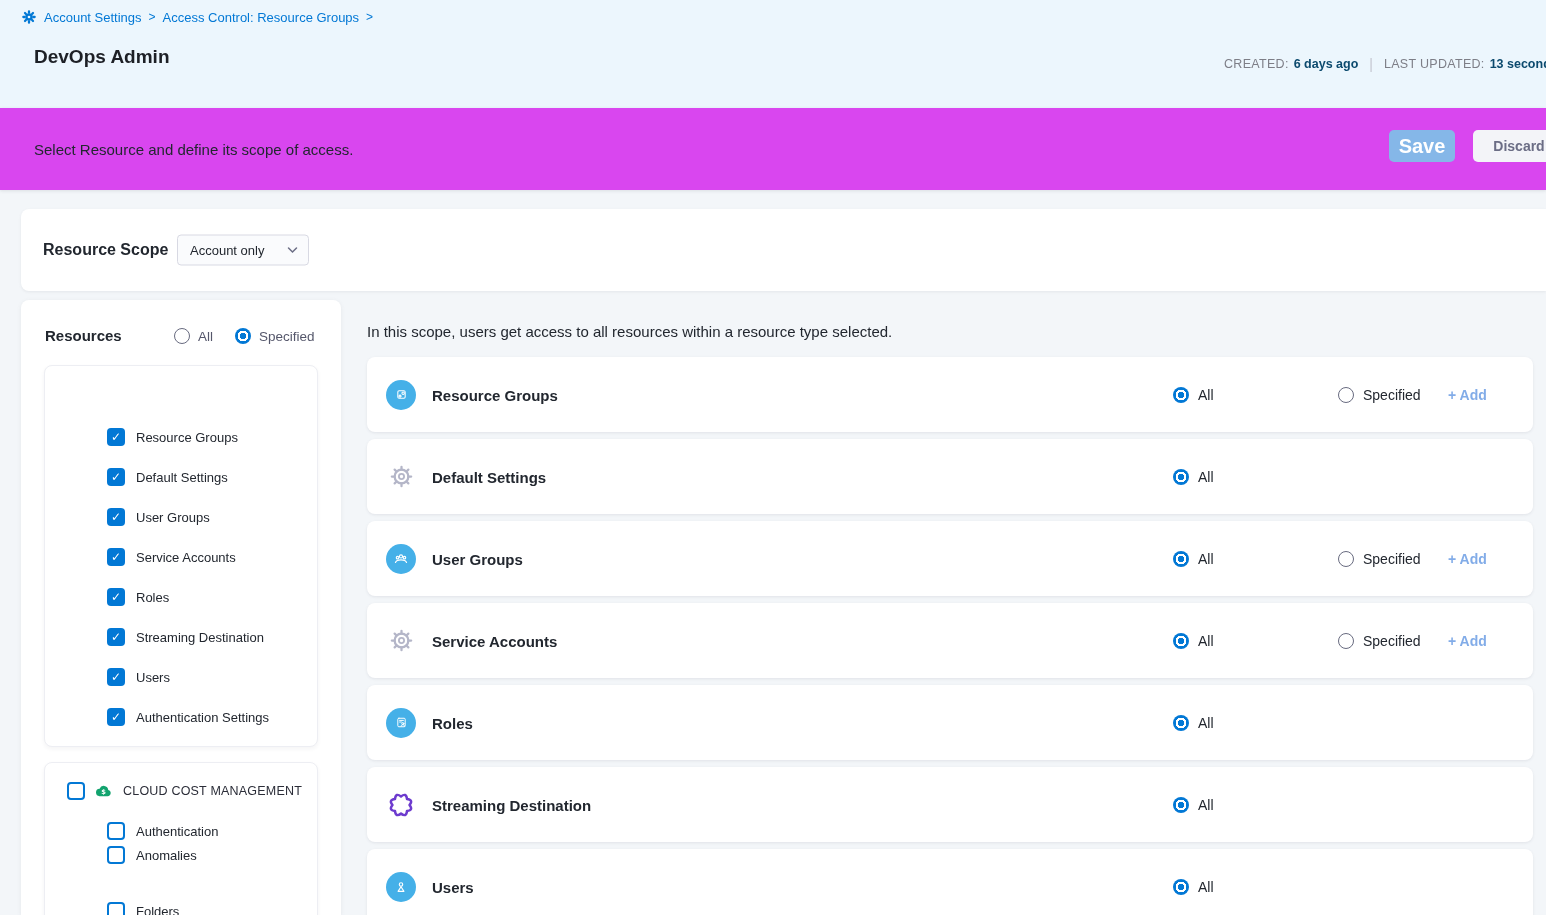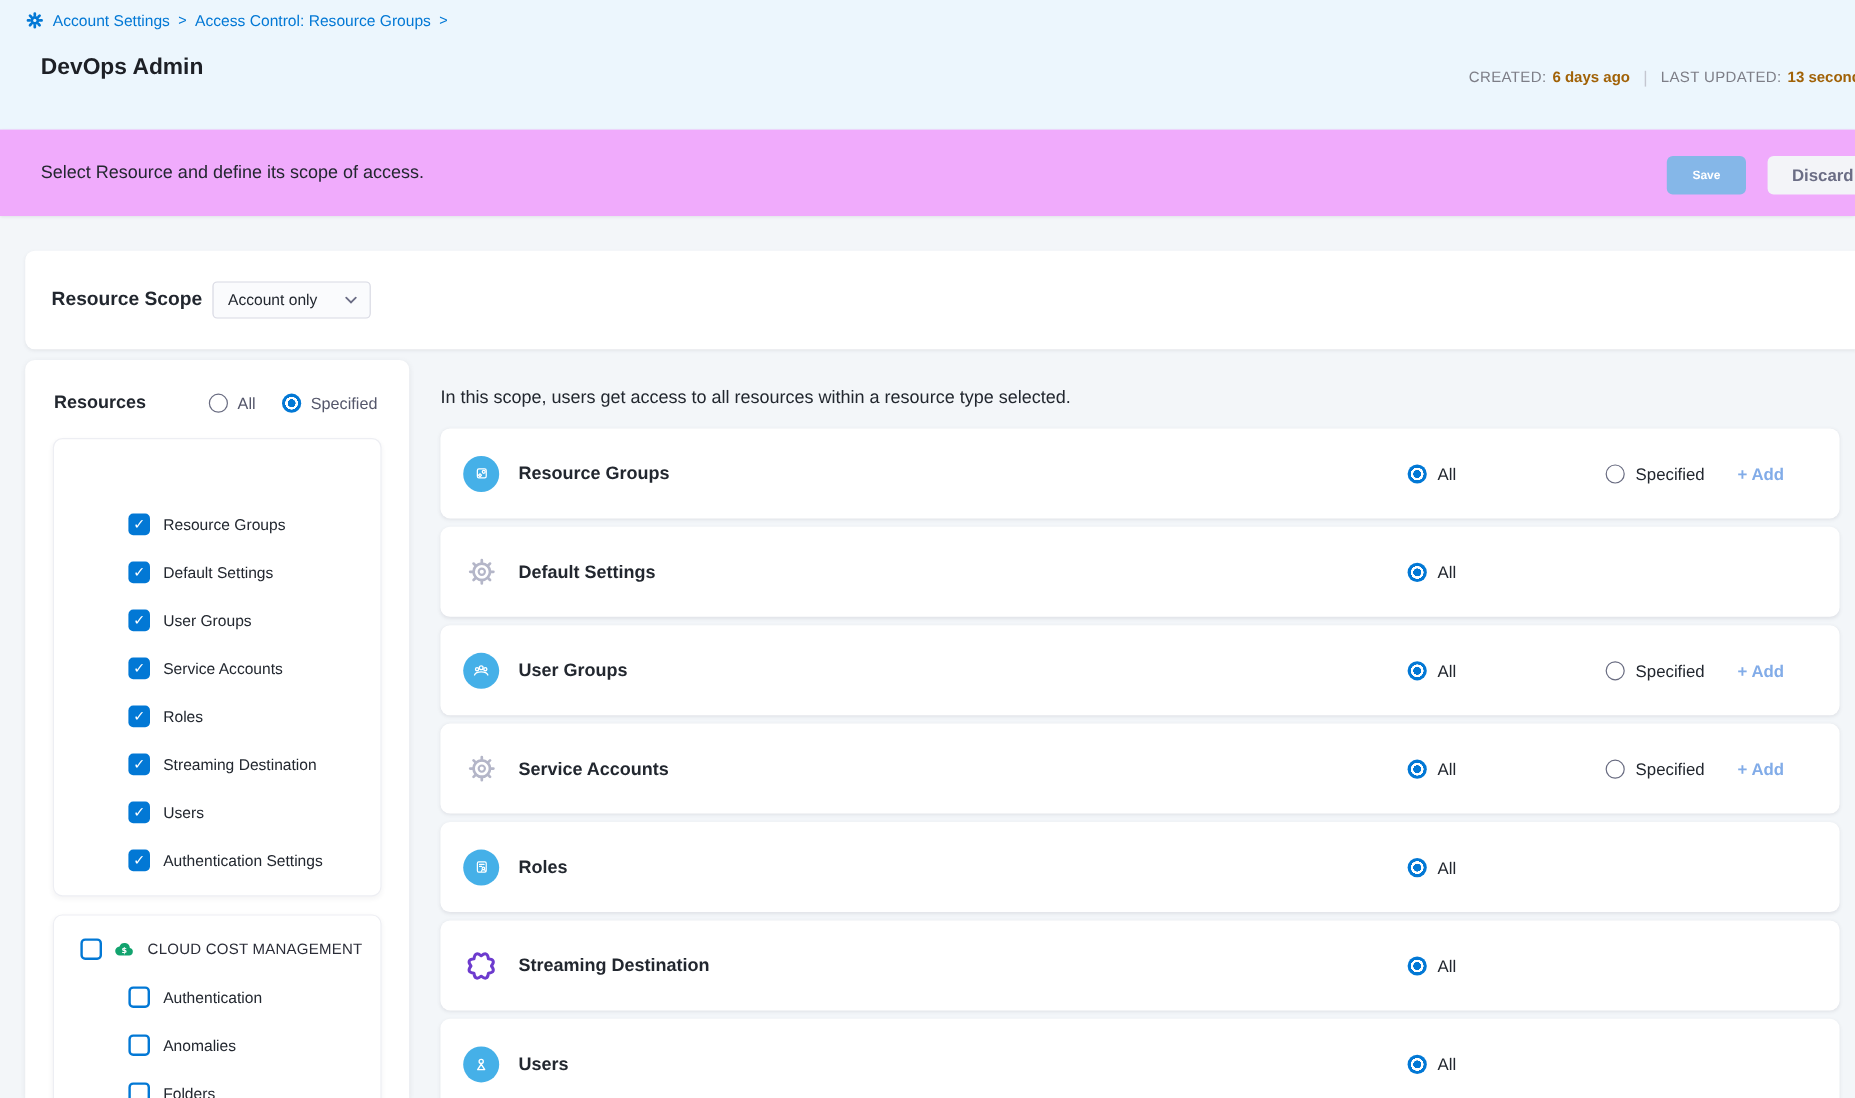--- a/index.html
+++ b/index.html
@@ -10,29 +10,29 @@
   
   .app-header{position:absolute;top:0;left:0;right:0;height:108px;background:#ecf6fd;}
   .breadcrumb{position:absolute;top:9px;left:21px;display:flex;align-items:center;gap:7px;
               font-size:13px;color:#0278d5;}
   .bc-link{cursor:pointer;}
   .bc-sep{font-size:12px;color:#0278d5;}
   .page-title{position:absolute;top:46px;left:34px;font-size:19px;font-weight:700;color:#1d2026;}
   .header-meta{position:absolute;top:56px;left:1224px;white-space:nowrap;font-size:12.5px;
                display:flex;align-items:center;}
   .meta-label{color:#7d7e87;letter-spacing:.3px;margin-right:5px;}
-  .meta-value{color:#a16207;font-weight:700;}
+  .meta-value{color:#0c4a6e;font-weight:700;}
   .meta-divider{color:#c4c6d0;margin:0 11px;font-size:14px;}
 
   
-  .toolbar{position:absolute;top:108px;left:0;right:0;height:72px;background:#f0abfc;
+  .toolbar{position:absolute;top:108px;left:0;right:0;height:82px;background:#d946ef;
            box-shadow:0 1px 3px rgba(96,97,112,.16);}
   .toolbar-msg{position:absolute;left:34px;top:50%;transform:translateY(-50%);font-size:15px;}
   .btn-save{position:absolute;left:1389px;top:22px;width:66px;height:32px;background:#85b7e8;
-            color:#fff;font-weight:700;font-size:10px;border:none;border-radius:5px;
+            color:#fff;font-weight:700;font-size:20px;border:none;border-radius:5px;
             font-family:"Liberation Sans",sans-serif;cursor:pointer;}
   .btn-discard{position:absolute;left:1473px;top:22px;width:92px;height:32px;background:#f3f4f8;
             color:#6b6d85;font-weight:700;font-size:14px;border:none;border-radius:5px;
             font-family:"Liberation Sans",sans-serif;cursor:pointer;}
 
   
   .scope-card{position:absolute;top:209px;left:21px;right:0;height:82px;background:#fff;
               border-radius:8px 0 0 8px;box-shadow:0 1px 3px rgba(96,97,112,.10);}
   .scope-label{position:absolute;left:22px;top:50%;transform:translateY(-50%);
                font-size:16px;font-weight:700;}
@@ -194,21 +194,21 @@
             <path d="M7 18.2h9.3a3.8 3.8 0 0 0 .8-7.5 5.4 5.4 0 0 0-10.4-1.4A4.2 4.2 0 0 0 7 18.2Z" fill="#12a36e"></path>
             <text x="11.6" y="15.4" font-size="8" font-weight="bold" fill="#fff" text-anchor="middle" font-family="DejaVu Sans">$</text>
           </svg>
         </span>
         <span class="group-name">CLOUD COST MANAGEMENT</span>
       </div>
       <div class="tree-row child" style="top:48px;">
         <span class="cb off"></span>
         <span class="child-label">Authentication</span>
       </div>
-      <div class="tree-row child" style="top:88px;align-items:center;">
+      <div class="tree-row child" style="top:72px;align-items:center;">
         <span class="cb off"></span>
         <span class="child-label">Anomalies</span>
       </div>
       <div class="tree-row child" style="top:128px;">
         <span class="cb off"></span>
         <span class="child-label">Folders</span>
       </div>
     </div>
   </div>
 

